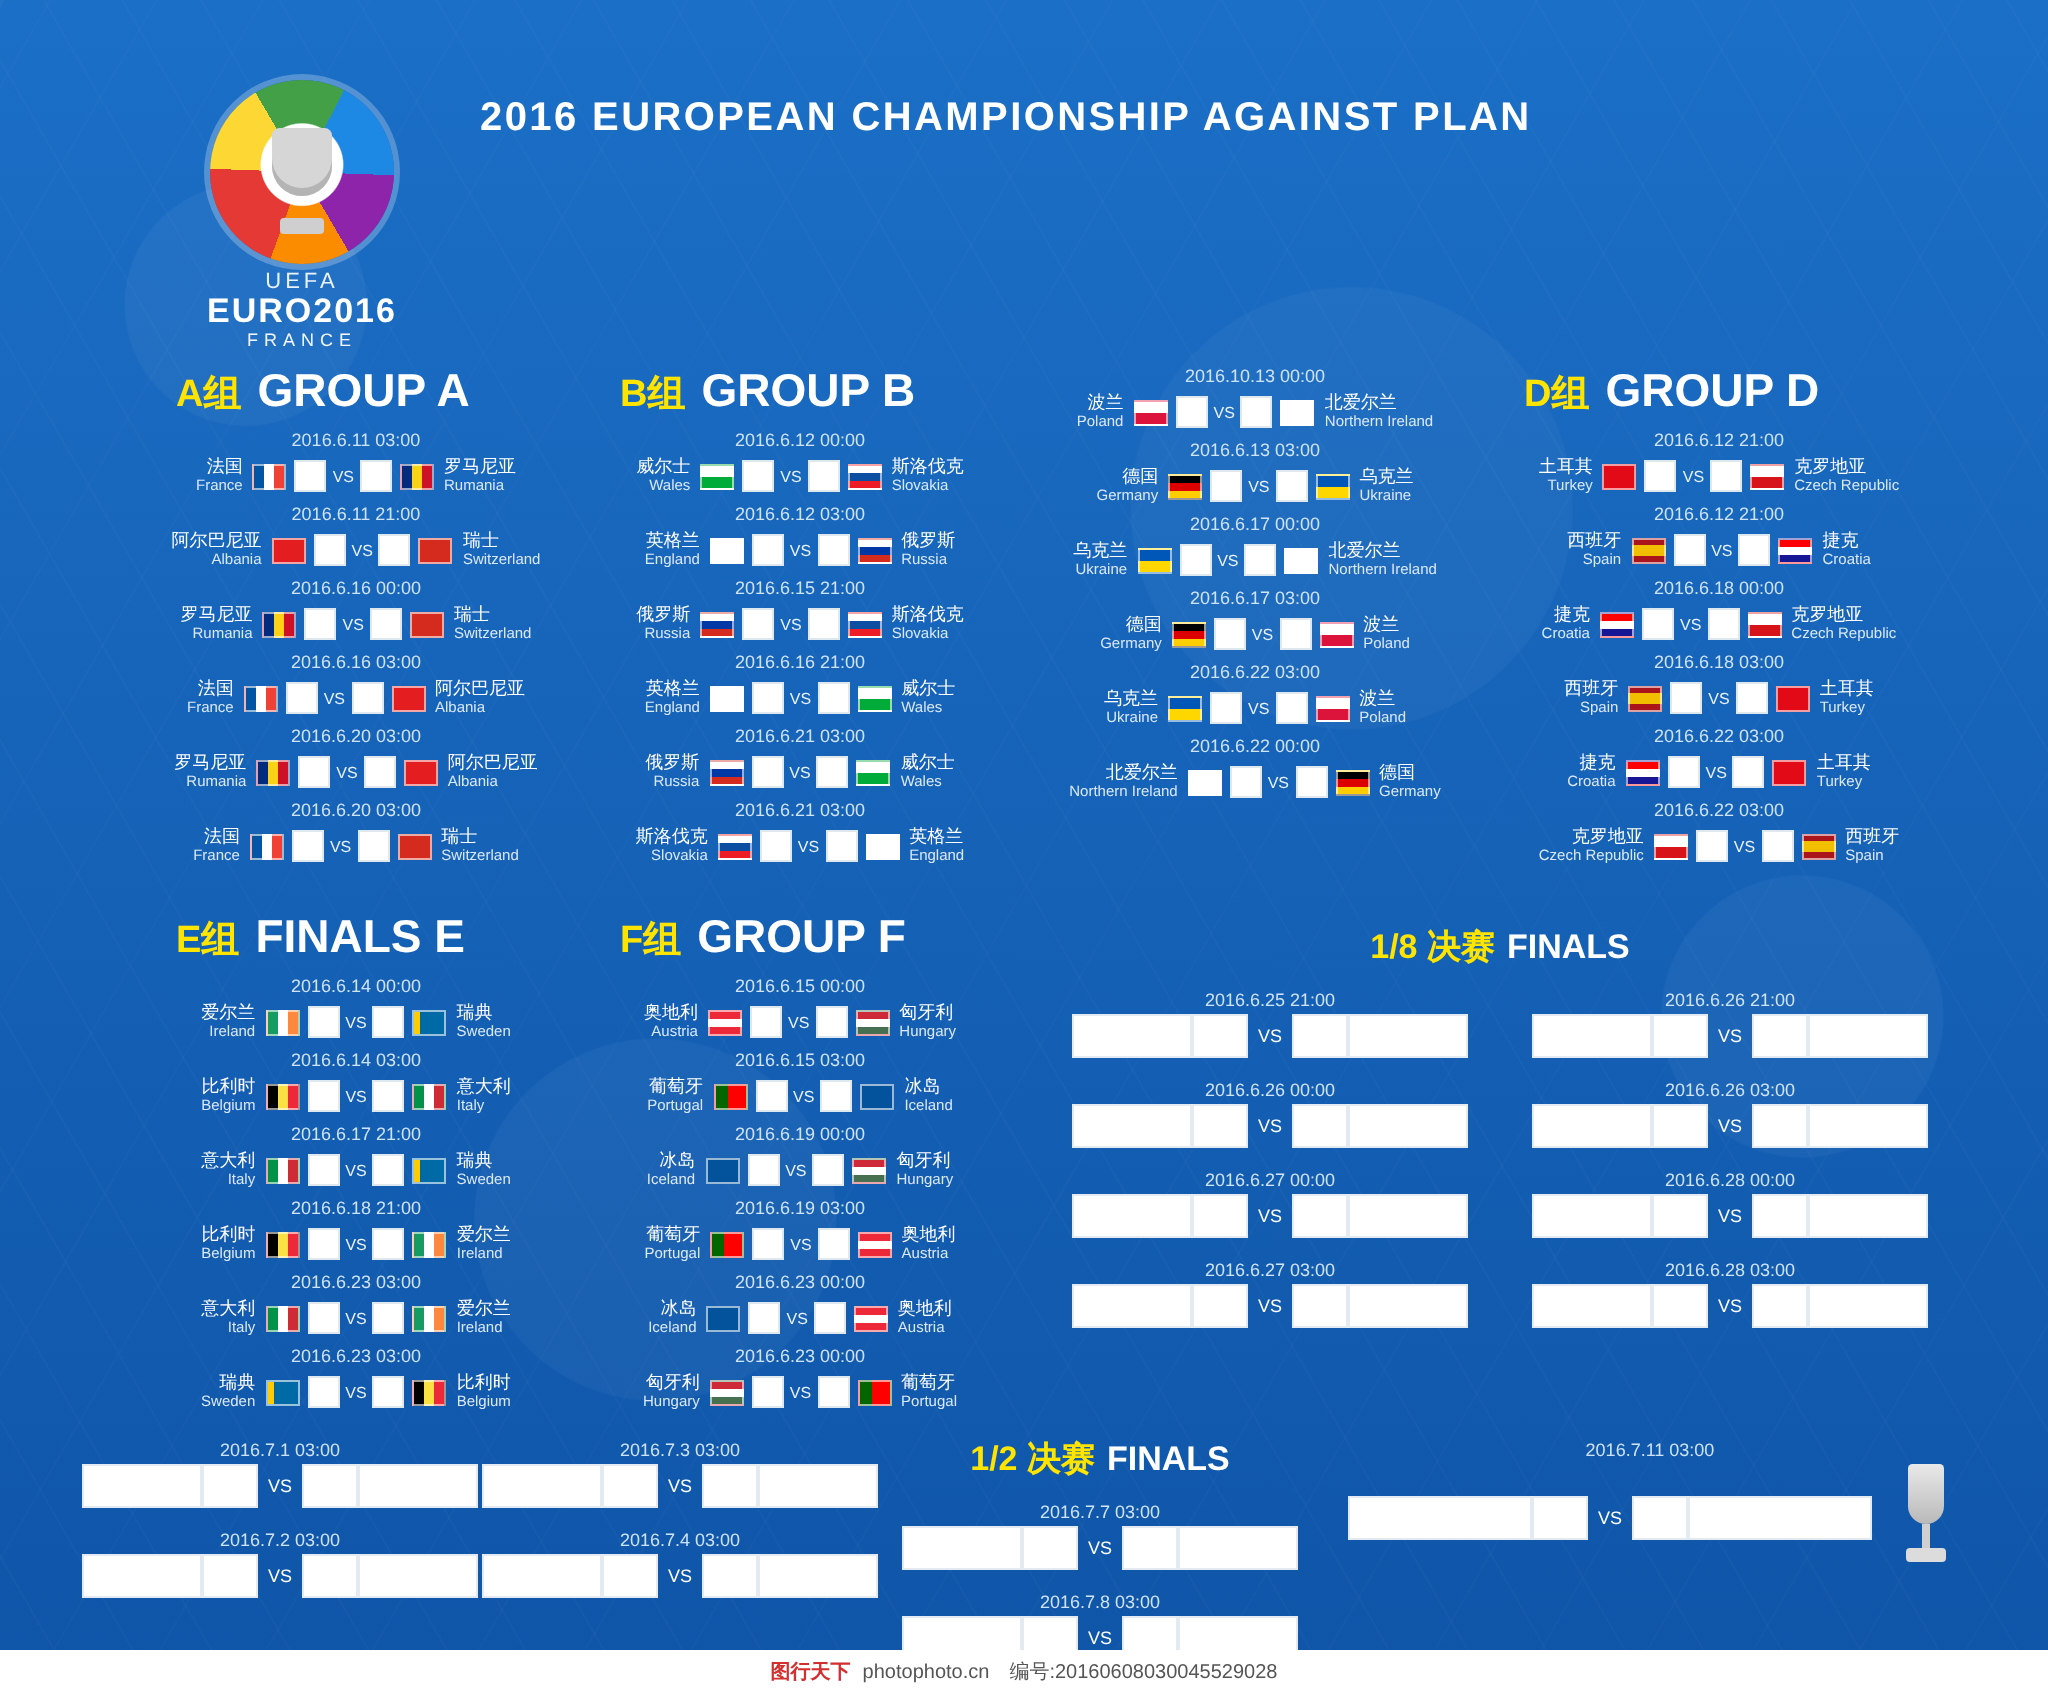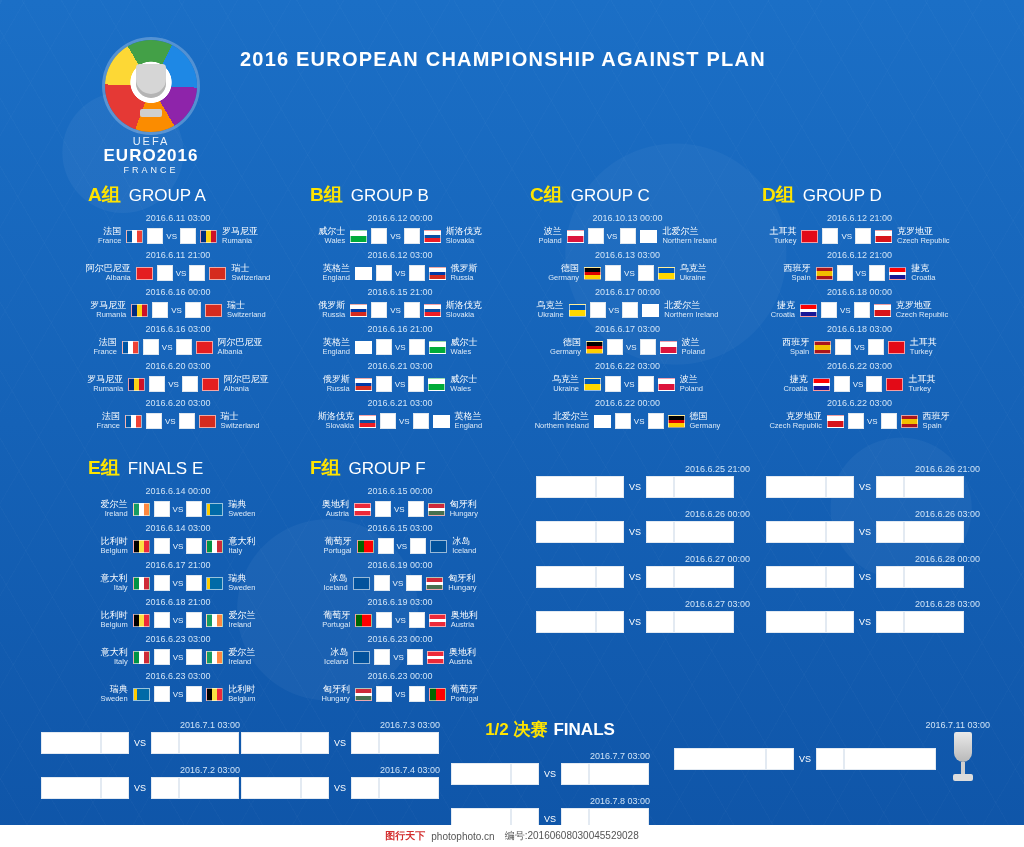--- a/index.html
+++ b/index.html
@@ -62,21 +62,21 @@
     text-shadow:0 2px 4px rgba(0,0,0,.25);
   }
   .title-en{
     font-size:20px;font-weight:bold;letter-spacing:1.2px;margin-top:6px;
   }
 
   
   .group{position:absolute;}
   .group-head{margin-bottom:4px;white-space:nowrap;}
   .g-cn{color:#ffe400;font-size:19px;font-weight:bold;}
-  .g-en{color:#fff;font-size:17px;font-weight:normal;margin-left:8px;}
+  .g-en{color:#fff;font-size:23px;font-weight:bold;margin-left:8px;}
   .match{margin-bottom:2px;}
   .mdate{font-size:9px;color:#cfe3f6;text-align:center;line-height:13px;}
   .mrow{display:flex;align-items:center;justify-content:center;height:22px;}
   .team{display:flex;align-items:center;font-size:8px;line-height:9px;}
   .team.left{justify-content:flex-end;text-align:right;}
   .team.right{justify-content:flex-start;text-align:left;}
   .tname{white-space:nowrap;}
   .tname .cn{display:block;font-size:9px;}
   .tname .en{display:block;font-size:7.5px;color:#dbe9f7;}
   .flag{
@@ -95,21 +95,21 @@
   .gD{left:762px;top:182px;width:195px;}
   .gE{left:88px;top:455px;width:180px;}
   .gF{left:310px;top:455px;width:180px;}
 
   
   .ko{position:absolute;}
   .ko-title{text-align:center;margin-bottom:8px;white-space:nowrap;}
   .ko-title .cn{color:#ffe400;font-size:17px;font-weight:bold;}
   .ko-title .en{color:#fff;font-size:17px;font-weight:bold;margin-left:6px;}
   .ko-match{margin-bottom:9px;}
-  .ko-date{font-size:9px;color:#cfe3f6;text-align:right;line-height:14px;}
+  .ko-date{font-size:9px;color:#cfe3f6;text-align:center;line-height:14px;}
   .ko-row{display:flex;align-items:center;justify-content:center;}
   .slot{height:20px;background:#fff;border:1px solid #e3eaf2;}
   .slot.w60{width:58px;}
   .slot.w26{width:26px;}
   .ko-vs{font-size:9px;color:#fff;margin:0 5px;}
 
   .r16{left:520px;top:462px;width:460px;}
   .r16 .grid{display:flex;flex-wrap:wrap;}
   .r16 .cell{width:230px;}
   .qf{left:40px;top:718px;width:400px;}
@@ -450,23 +450,20 @@
             <span class="tname">
               <span class="cn">英格兰</span>
               <span class="en">England</span>
             </span>
           </div>
         </div>
       </div>
   </div>
 
   <div class="group gC">
-    <div class="group-head">
-      <span class="g-cn">C组</span><span class="g-en">GROUP C</span>
-    </div>
     <div class="match">
         <div class="mdate">2016.10.13 00:00</div>
         <div class="mrow">
           <div class="team left">
             <span class="tname">
               <span class="cn">波兰</span>
               <span class="en">Poland</span>
             </span>
             <span class="flag" style="background:linear-gradient(180deg,#fff 50%,#dc143c 50%)"></span>
           </div>
@@ -1050,20 +1047,23 @@
             <span class="tname">
               <span class="cn">葡萄牙</span>
               <span class="en">Portugal</span>
             </span>
           </div>
         </div>
       </div>
   </div>
 
   <div class="ko r16">
+    <div class="ko-title">
+      <span class="cn">1/8 决赛</span><span class="en">FINALS</span>
+    </div>
     <div class="grid">
       <div class="cell">
           <div class="ko-match">
             <div class="ko-date">2016.6.25 21:00</div>
             <div class="ko-row">
               <span class="slot w60"></span>
               <span class="slot w26"></span>
               <span class="ko-vs">VS</span>
               <span class="slot w26"></span>
               <span class="slot w60"></span>

